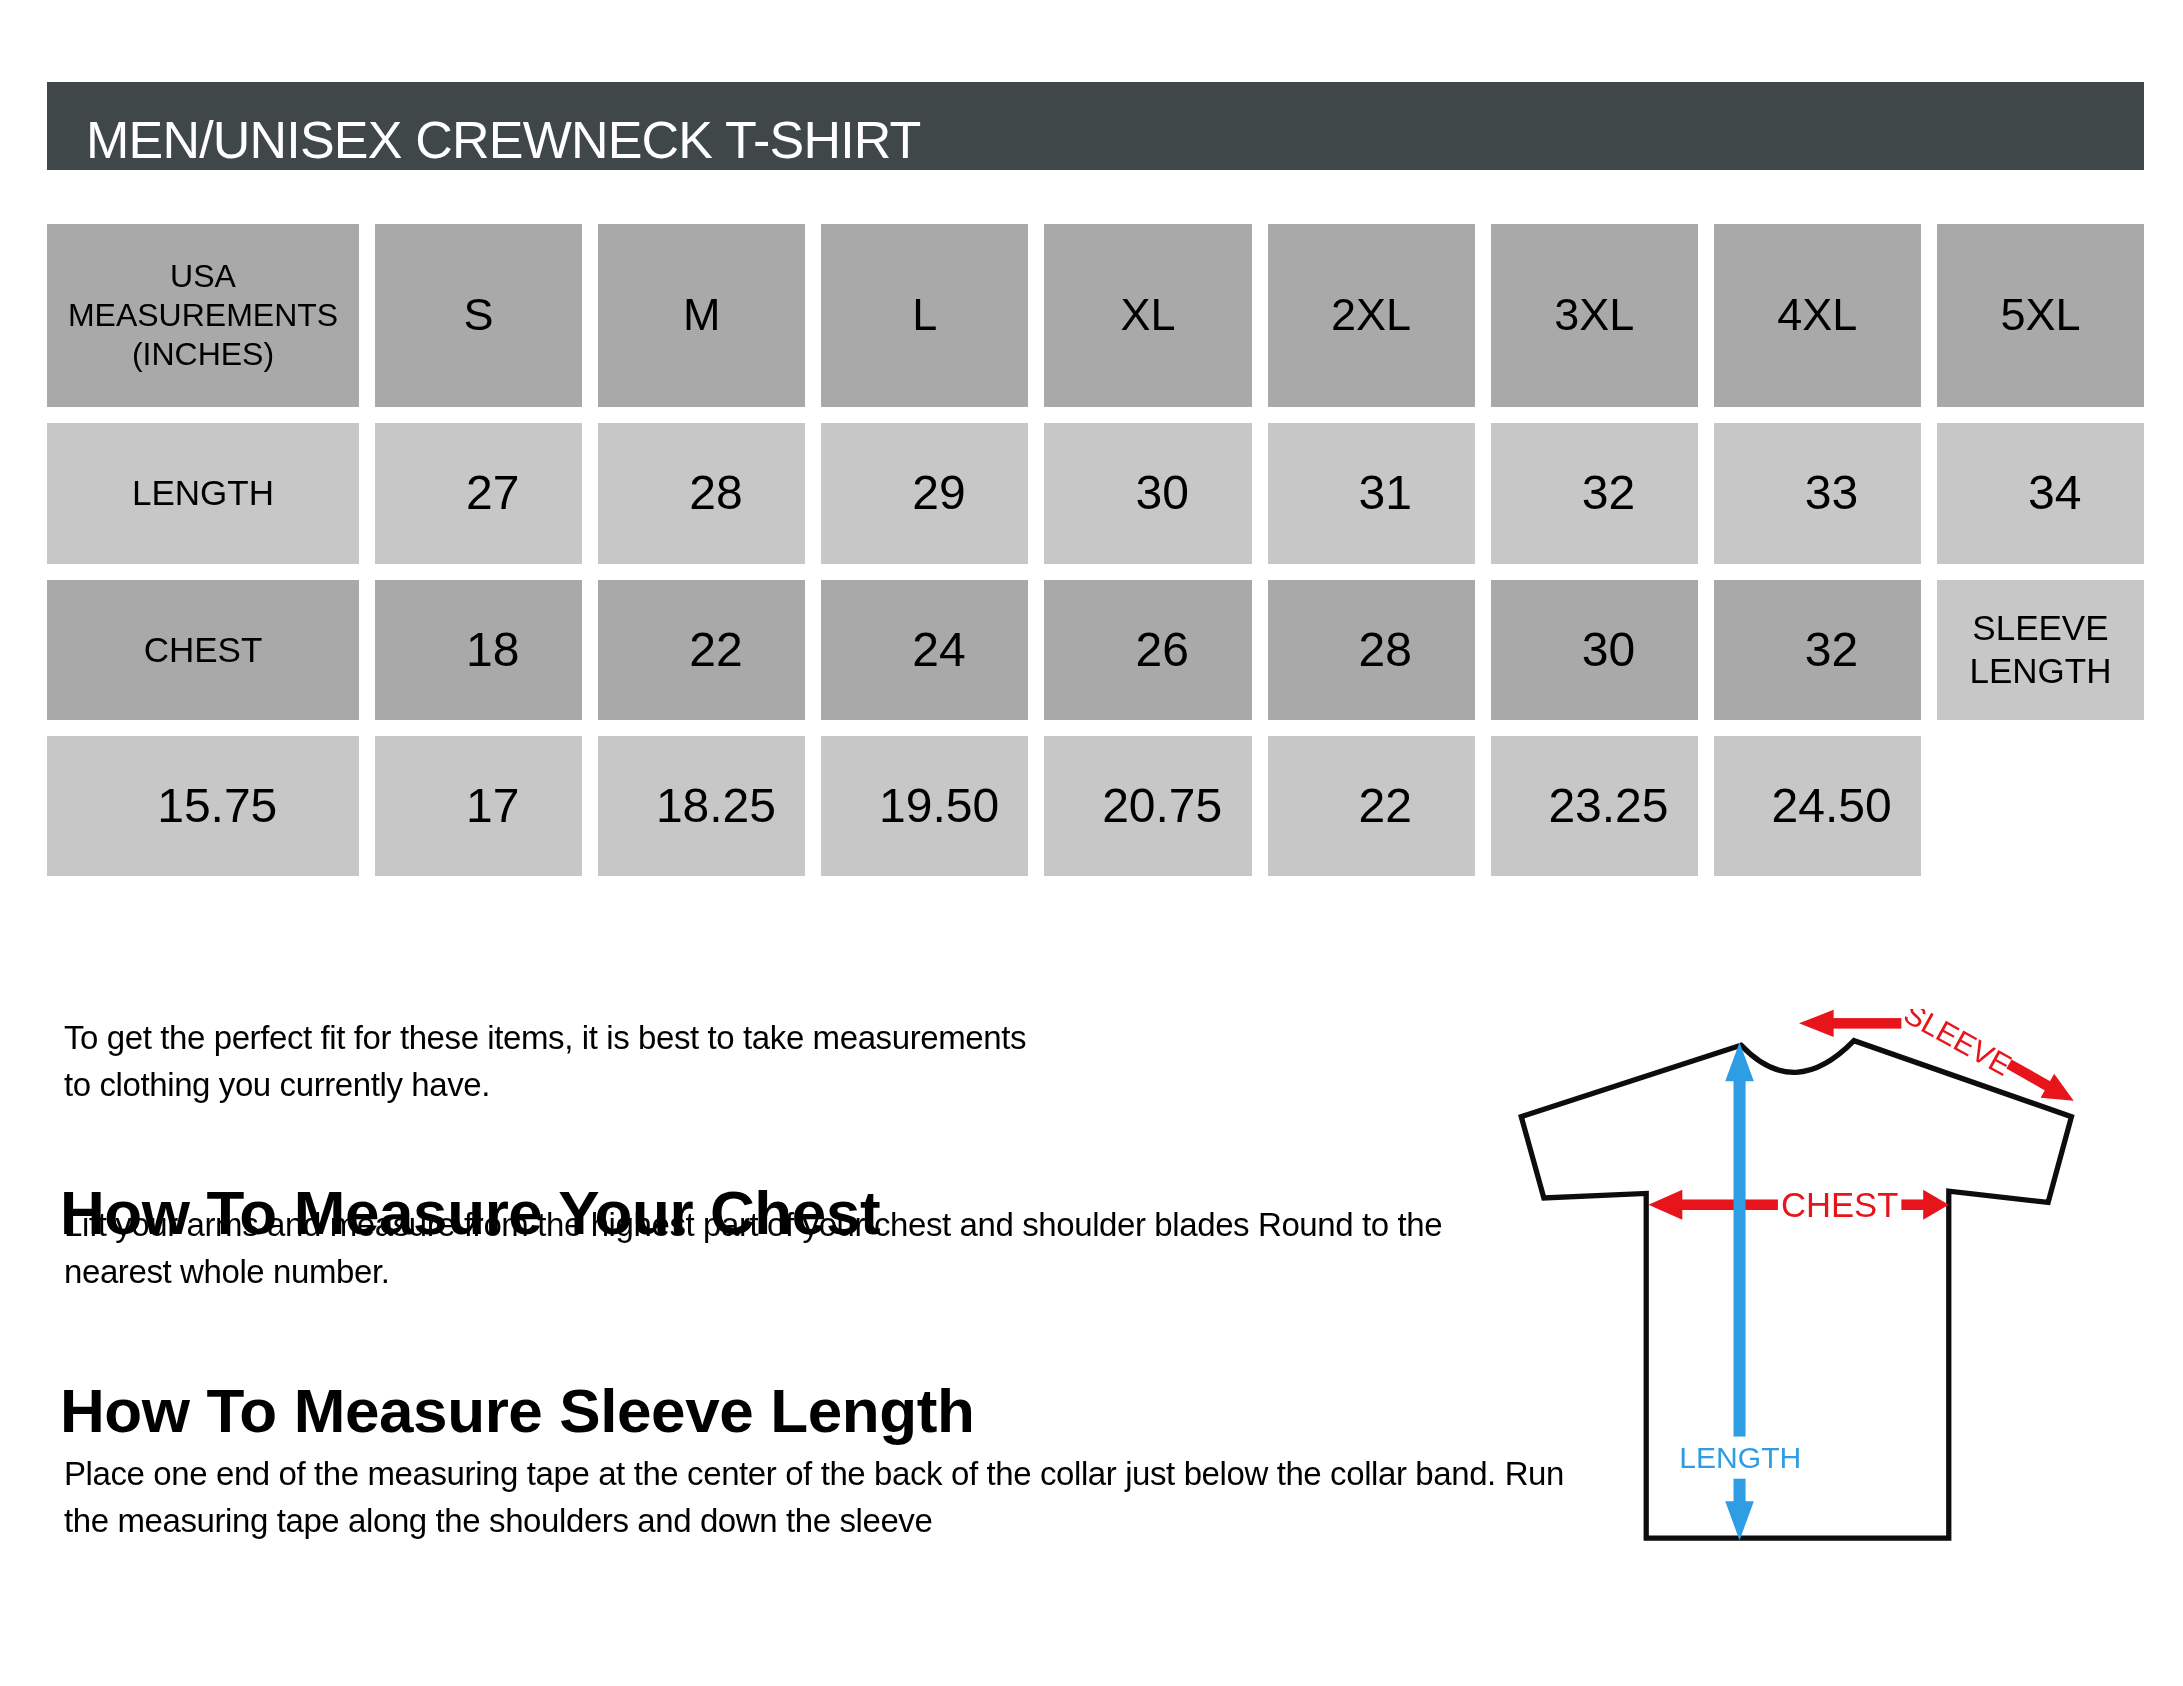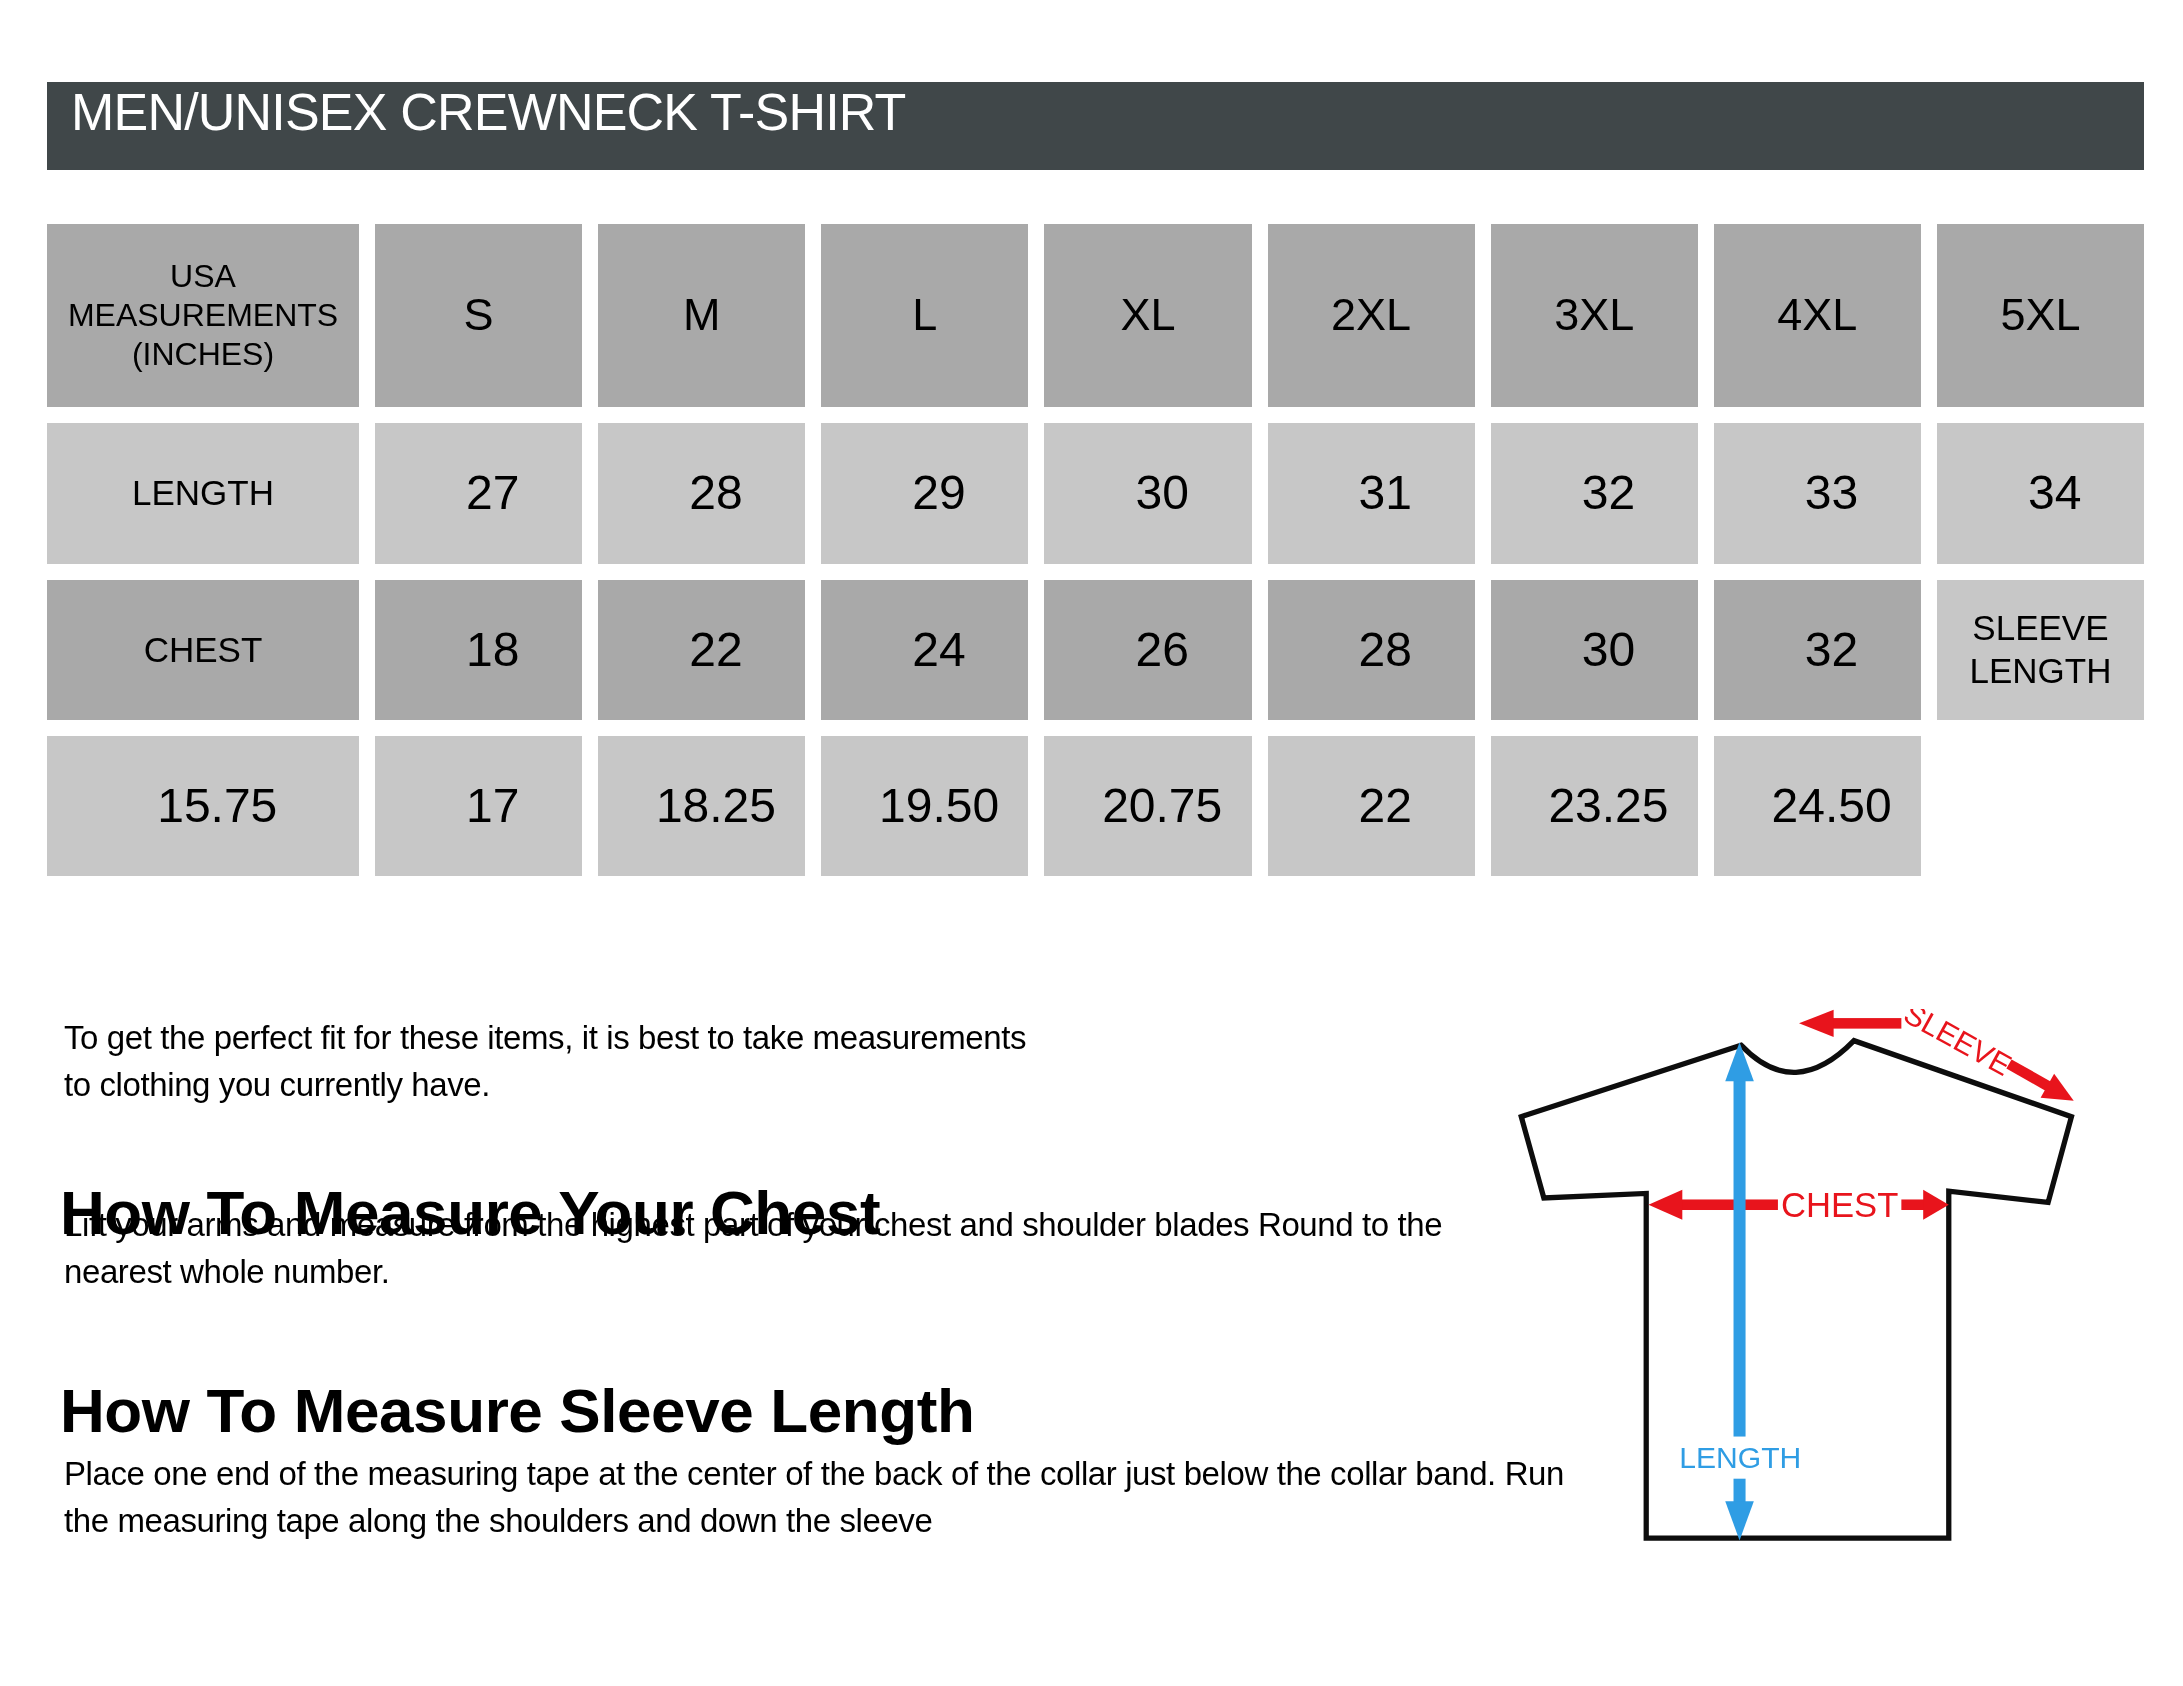--- a/index.html
+++ b/index.html
@@ -17,23 +17,23 @@
   }
   .page { position: absolute; inset: 0; }
 
   
   .title-bar {
     position: absolute;
     left: 47px; top: 82px;
     width: 2097px; height: 88px;
     background: #404749;
     display: flex;
-    align-items: flex-start;
+    align-items: flex-end;
     box-sizing: border-box;
-    padding-left: 24px;
+    padding-left: 39px;
   }
   .title-bar h1 {
     margin: 0;
     font-size: 52px;
     font-weight: 400;
     letter-spacing: -0.8px;
     color: #ffffff;
     white-space: nowrap;
   }
 

